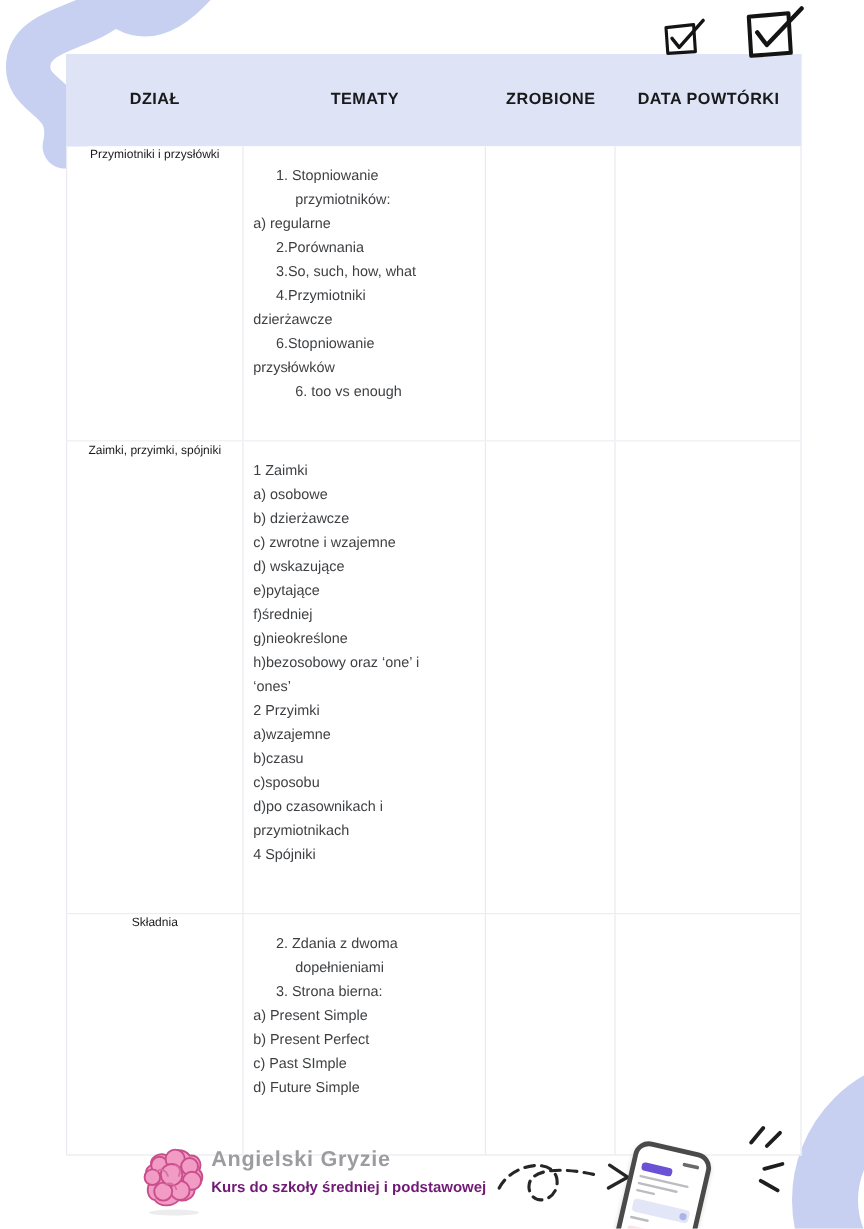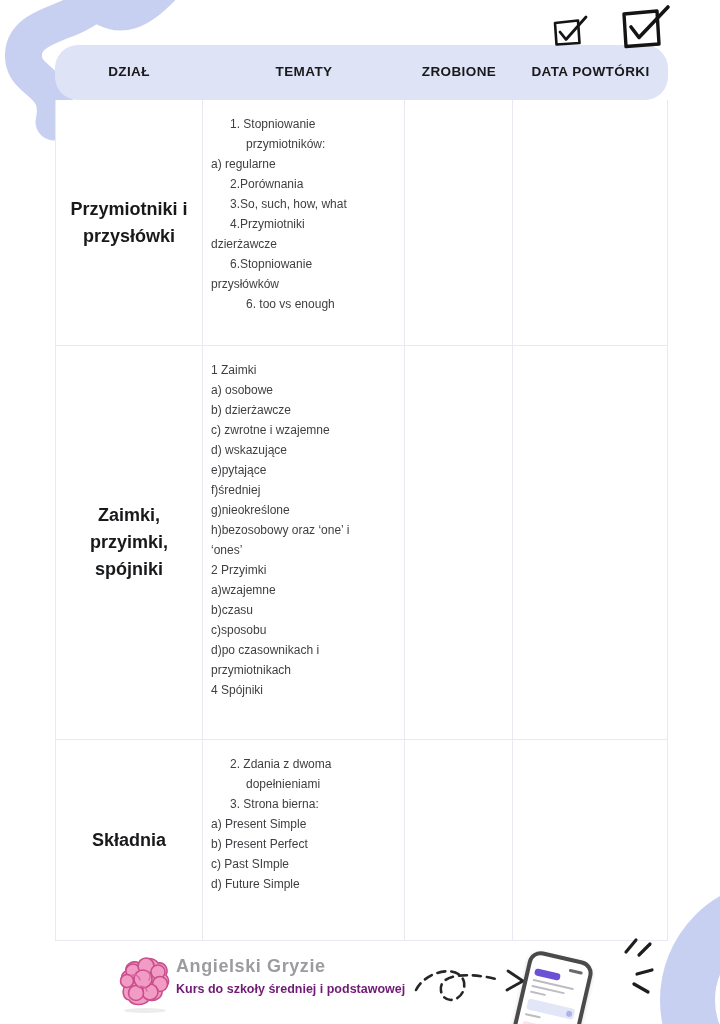--- a/index.html
+++ b/index.html
@@ -23,36 +23,36 @@
     border:55px solid var(--periwinkle);z-index:0;
   }
   .checkbox-svg{position:absolute;z-index:2;}
   .cb-small{left:548px;top:12px;}
   .cb-large{left:616px;top:1px;}
 
   
   .study-table{position:absolute;left:55px;top:45px;width:613px;z-index:1;}
   .thead{
     display:grid;grid-template-columns:148px 202px 108px 155px;
-    background:var(--header-bg);height:55px;border-radius:23px;
+    background:var(--header-bg);height:77px;
   }
   .th{
     display:flex;align-items:center;justify-content:center;text-align:center;
     font-weight:bold;font-size:13.5px;letter-spacing:.4px;color:var(--black);
     line-height:1.5;padding:0 10px;
   }
   .tr{
     display:grid;grid-template-columns:148px 202px 108px 155px;
     border-bottom:1px solid var(--line);background:#fff;
   }
   .td{border-right:1px solid var(--line);}
   .td:first-child{border-left:1px solid var(--line);}
   .td.dzial{
-    display:flex;align-items:center;justify-content:center;text-align:center;
-    font-weight:bold;font-size:18px;color:var(--black);line-height:1.5;padding:0 8px;
+    display:flex;align-items:flex-start;justify-content:center;text-align:center;
+    font-weight:normal;font-size:10px;color:var(--black);line-height:1.5;padding:0 8px;
   }
   .td.tematy{padding:14px 0 12px 0;font-size:12px;line-height:20px;color:var(--text);}
   .topic-line{padding-left:8px;}
   .topic-line.ind1{padding-left:27px;}
   .topic-line.ind2{padding-left:43px;}
   .row-0{min-height:246px;}
   .row-1{min-height:394px;}
   .row-2{min-height:201px;}
 
   

